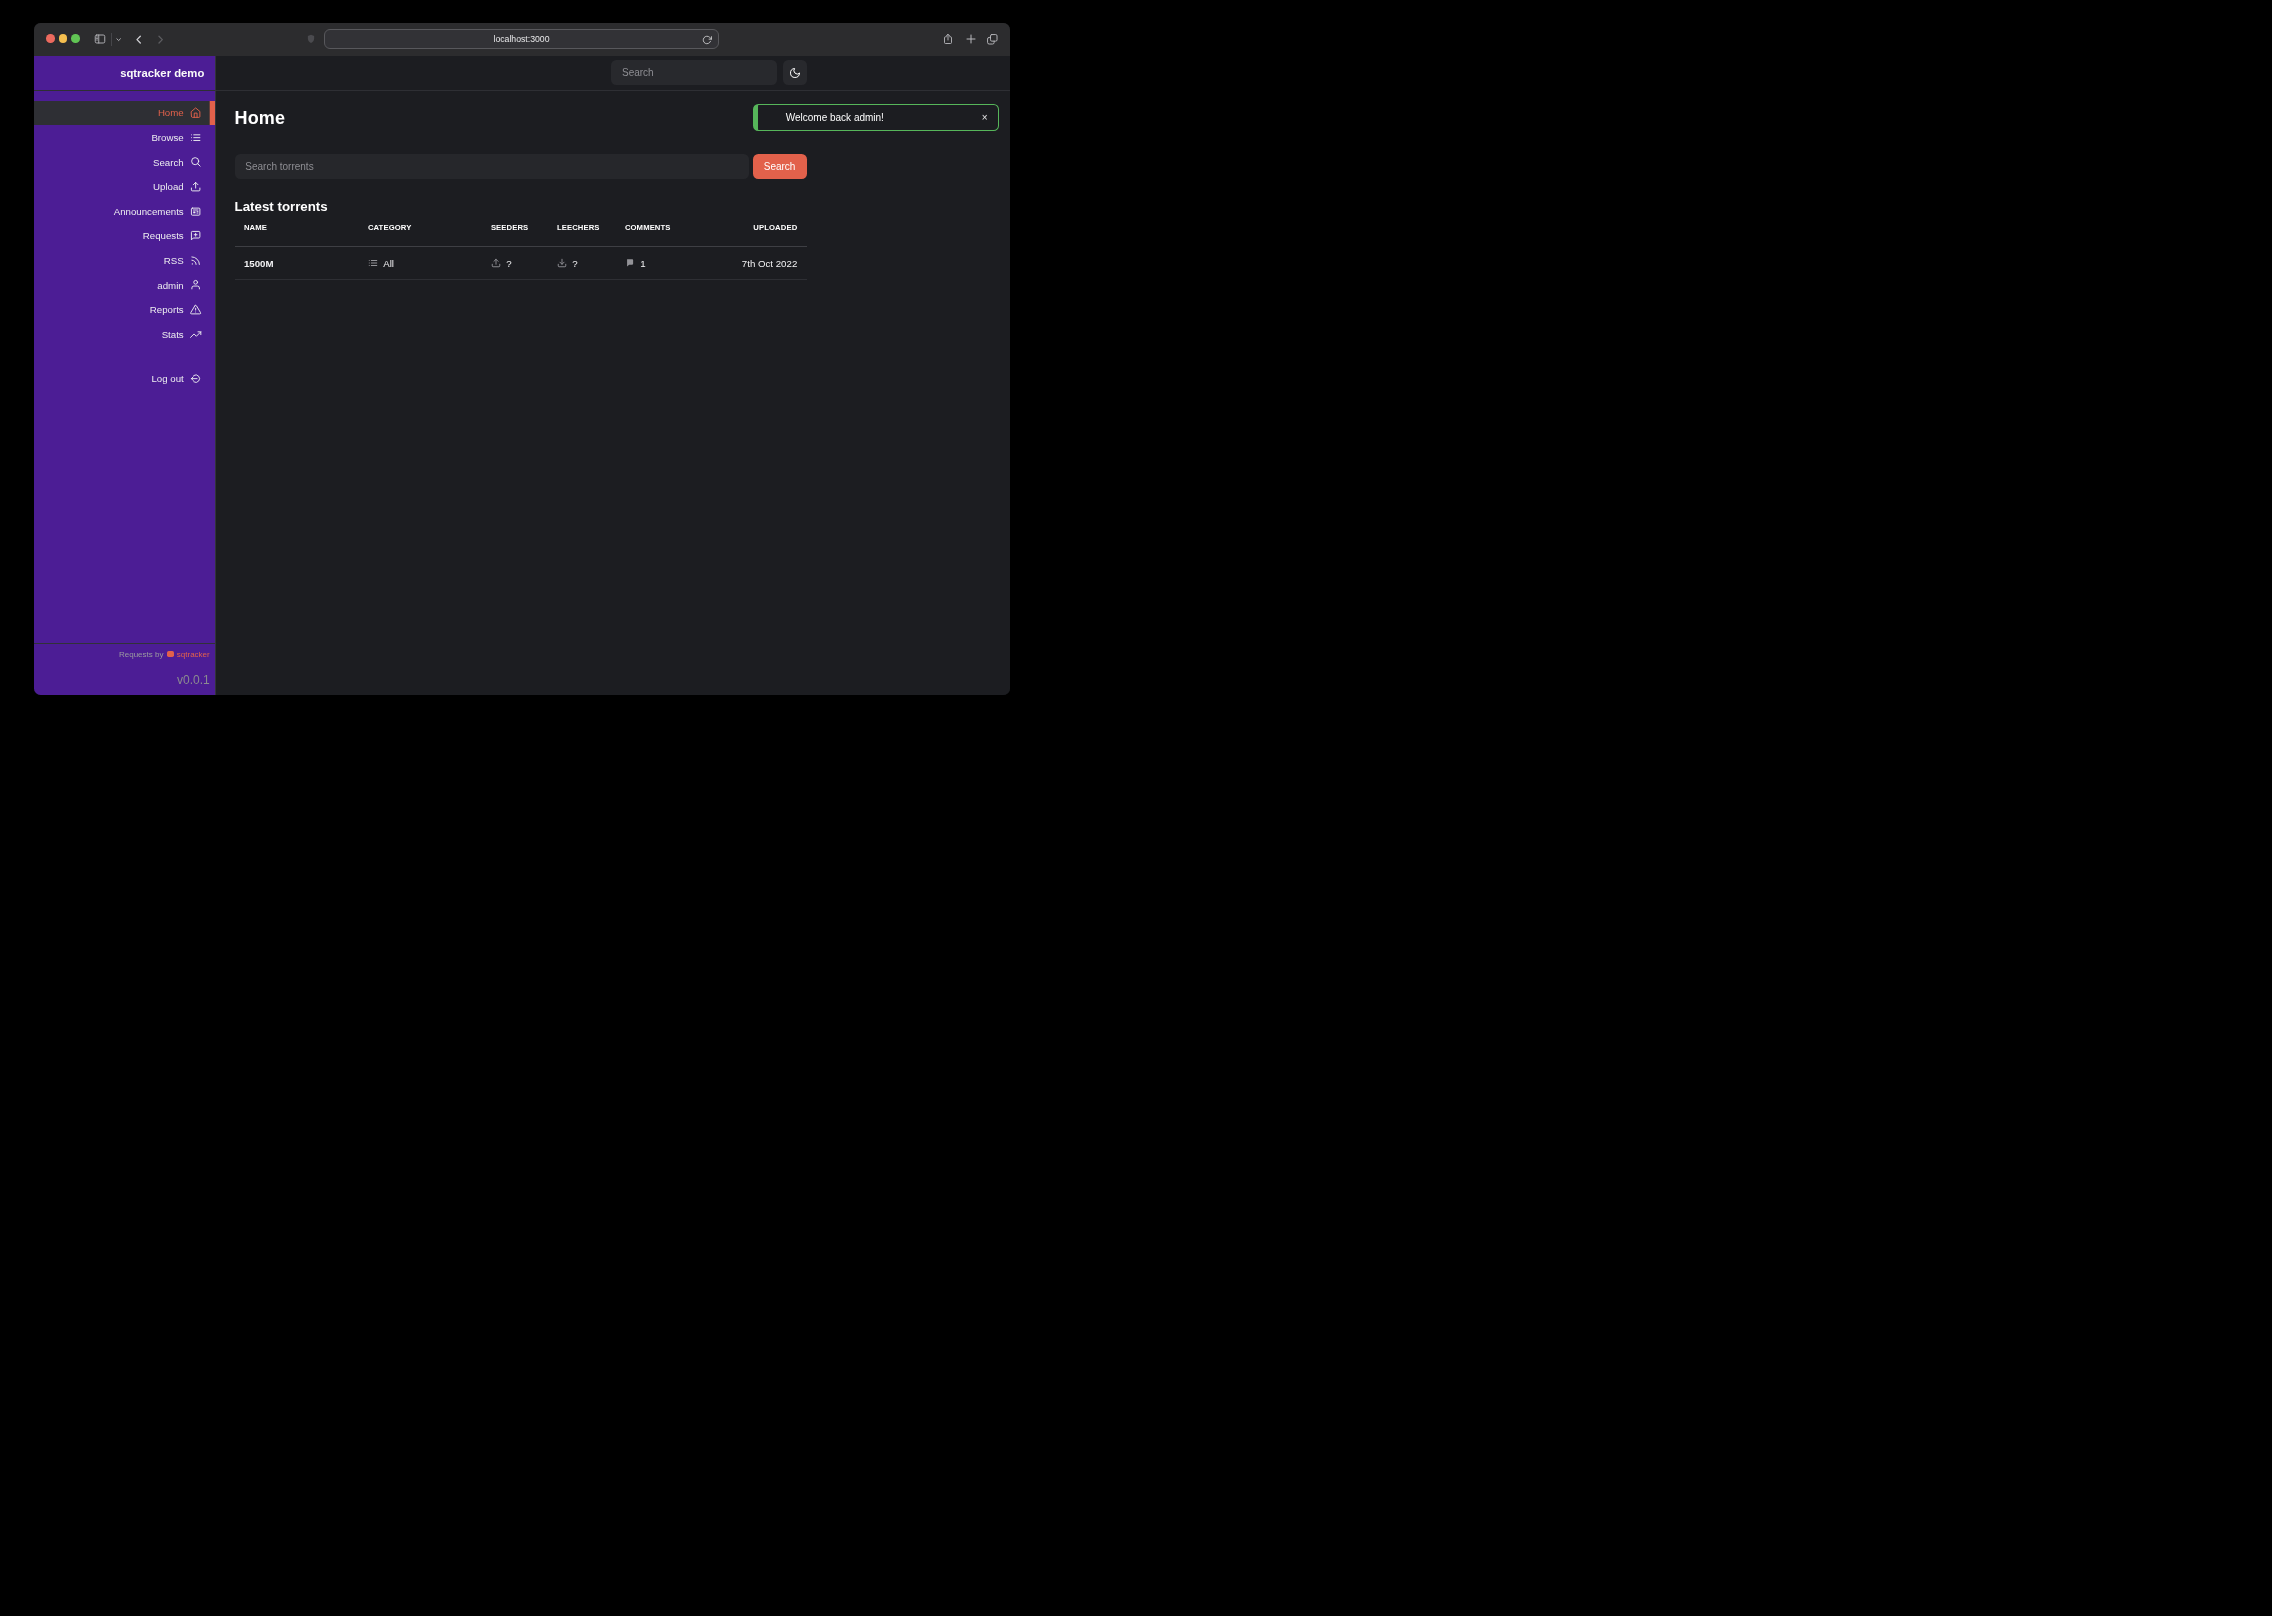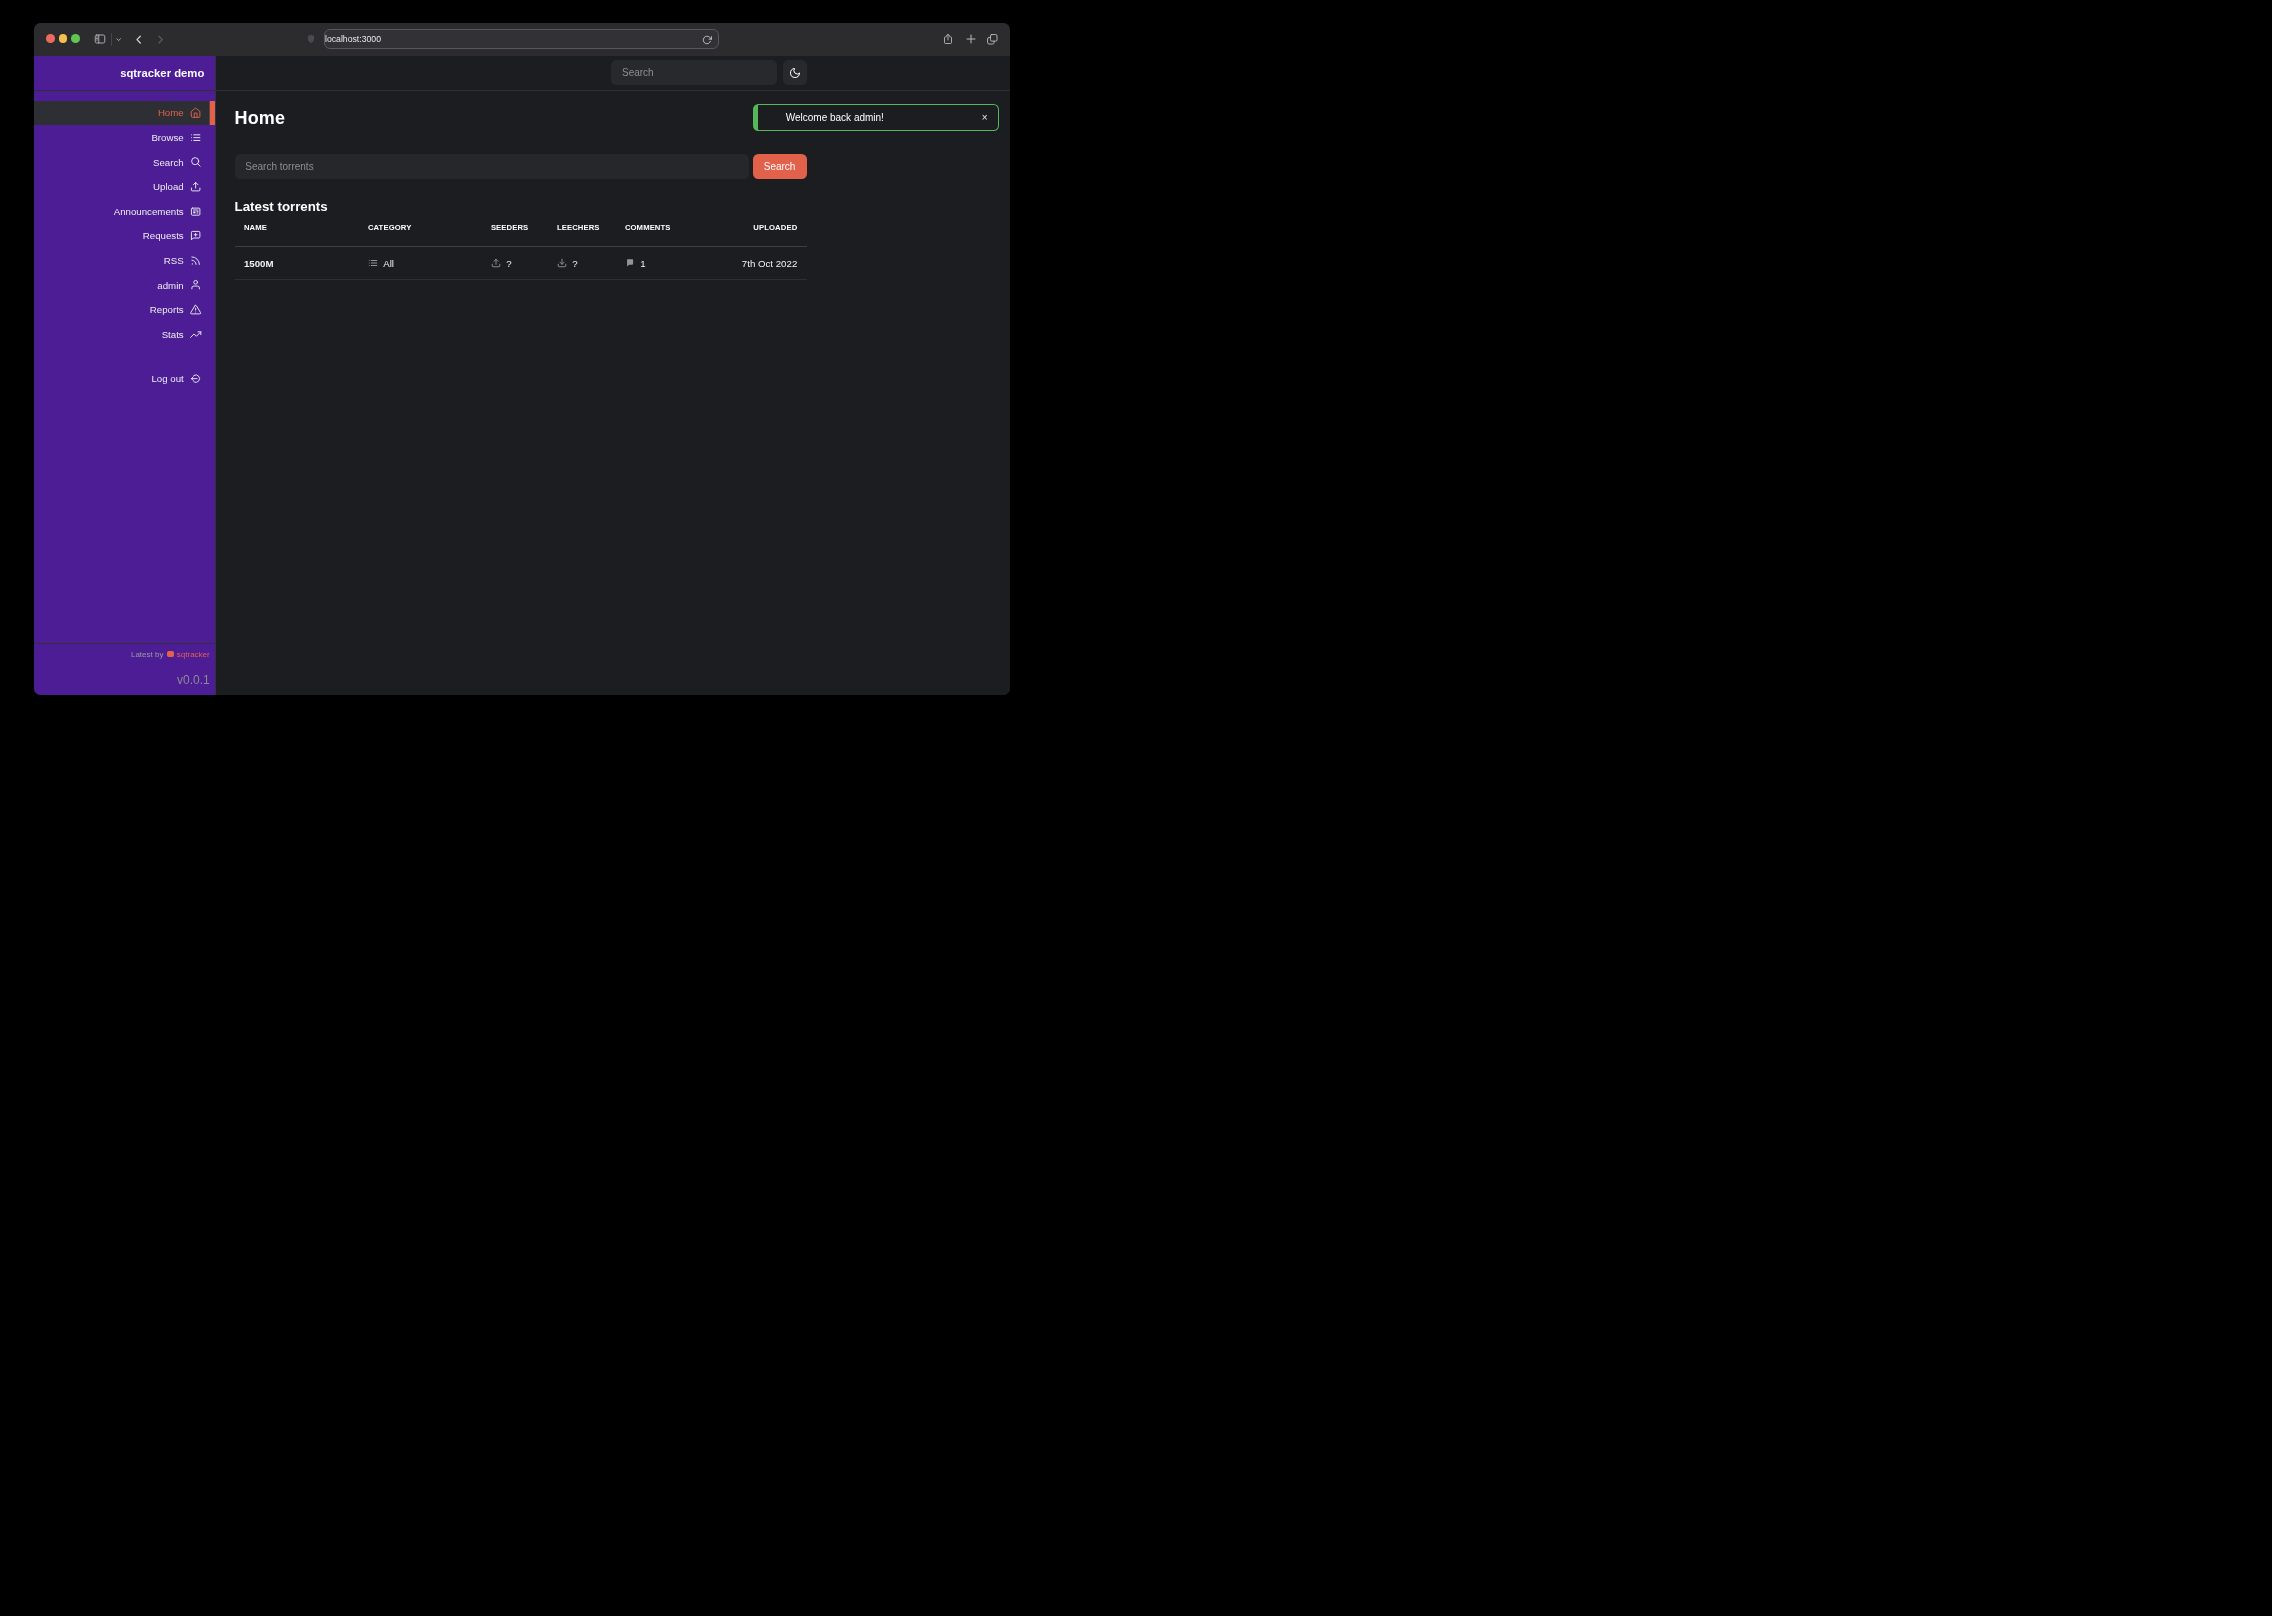--- a/index.html
+++ b/index.html
@@ -17,21 +17,21 @@
   .light.red { background:#ec6a5e; } .light.yellow { background:#f5bf4f; } .light.green { background:#61c554; }
   .tbtn { position:absolute; background:none; border:none; color:#b9b9bd; cursor:pointer; padding:0; }
   .tb-toggle { left:59px; top:10.7px; }
   .tb-divider { position:absolute; left:77px; top:10px; width:0.7px; height:13.3px; background:#46464a; }
   .tb-chevron { left:81px; top:13.3px; }
   .tb-back { left:98px; top:10px; color:#cfcfd3; }
   .tb-forward { left:120px; top:10px; color:#5c5c60; }
   .tb-shield { position:absolute; left:272px; top:10.7px; }
   .urlbar { position:absolute; left:290px; top:6.7px; width:395px; height:20px;
             background:#323236; border:0.7px solid #58585c; border-radius:6px;
-            display:flex; align-items:center; 
+            display:flex; align-items:center; justify-content:center;
             font-size:8.7px; color:#e8e8ea; cursor:text; }
   .reload { position:absolute; right:6px; top:4.7px; background:none; border:none; color:#c9c9cc; cursor:pointer; padding:0; }
   .tb-share { left:908px; top:9.3px; } .tb-plus { left:931px; top:10px; } .tb-tabs { left:952px; top:10px; }
 
   
   .app { flex:1; display:flex; min-height:0; }
 
   .sidebar { width:182px; flex:none; background:#4c1d95; border-right:0.7px solid #33343a;
              display:flex; flex-direction:column; }
   .sidebar-header { height:35px; flex:none; display:flex; align-items:center; justify-content:flex-end;
@@ -252,21 +252,21 @@
           <svg viewBox="0 0 24 24" fill="none" stroke="currentColor" stroke-width="2" stroke-linecap="round" stroke-linejoin="round">
               <path d="M8 5.2a8 8 0 1 1 0 13.6"></path>
               <line x1="15" y1="12" x2="3" y2="12"></line>
               <polyline points="7 8 3 12 7 16"></polyline>
             </svg>
         </div>
       </div>
 
       <div class="sidebar-footer">
         <div>
-          <span>Latest by</span><span class="logo-sq"></span><span class="brand">sqtracker</span>
+          <span>Requests by</span><span class="logo-sq"></span><span class="brand">sqtracker</span>
         </div>
         <div class="version">v0.0.1</div>
       </div>
     </div>
 
     <div class="main">
       <div class="topbar">
         <div class="topbar-inner">
           <input class="topbar-search" type="text" placeholder="Search" style="">
           <button class="moon-btn">

